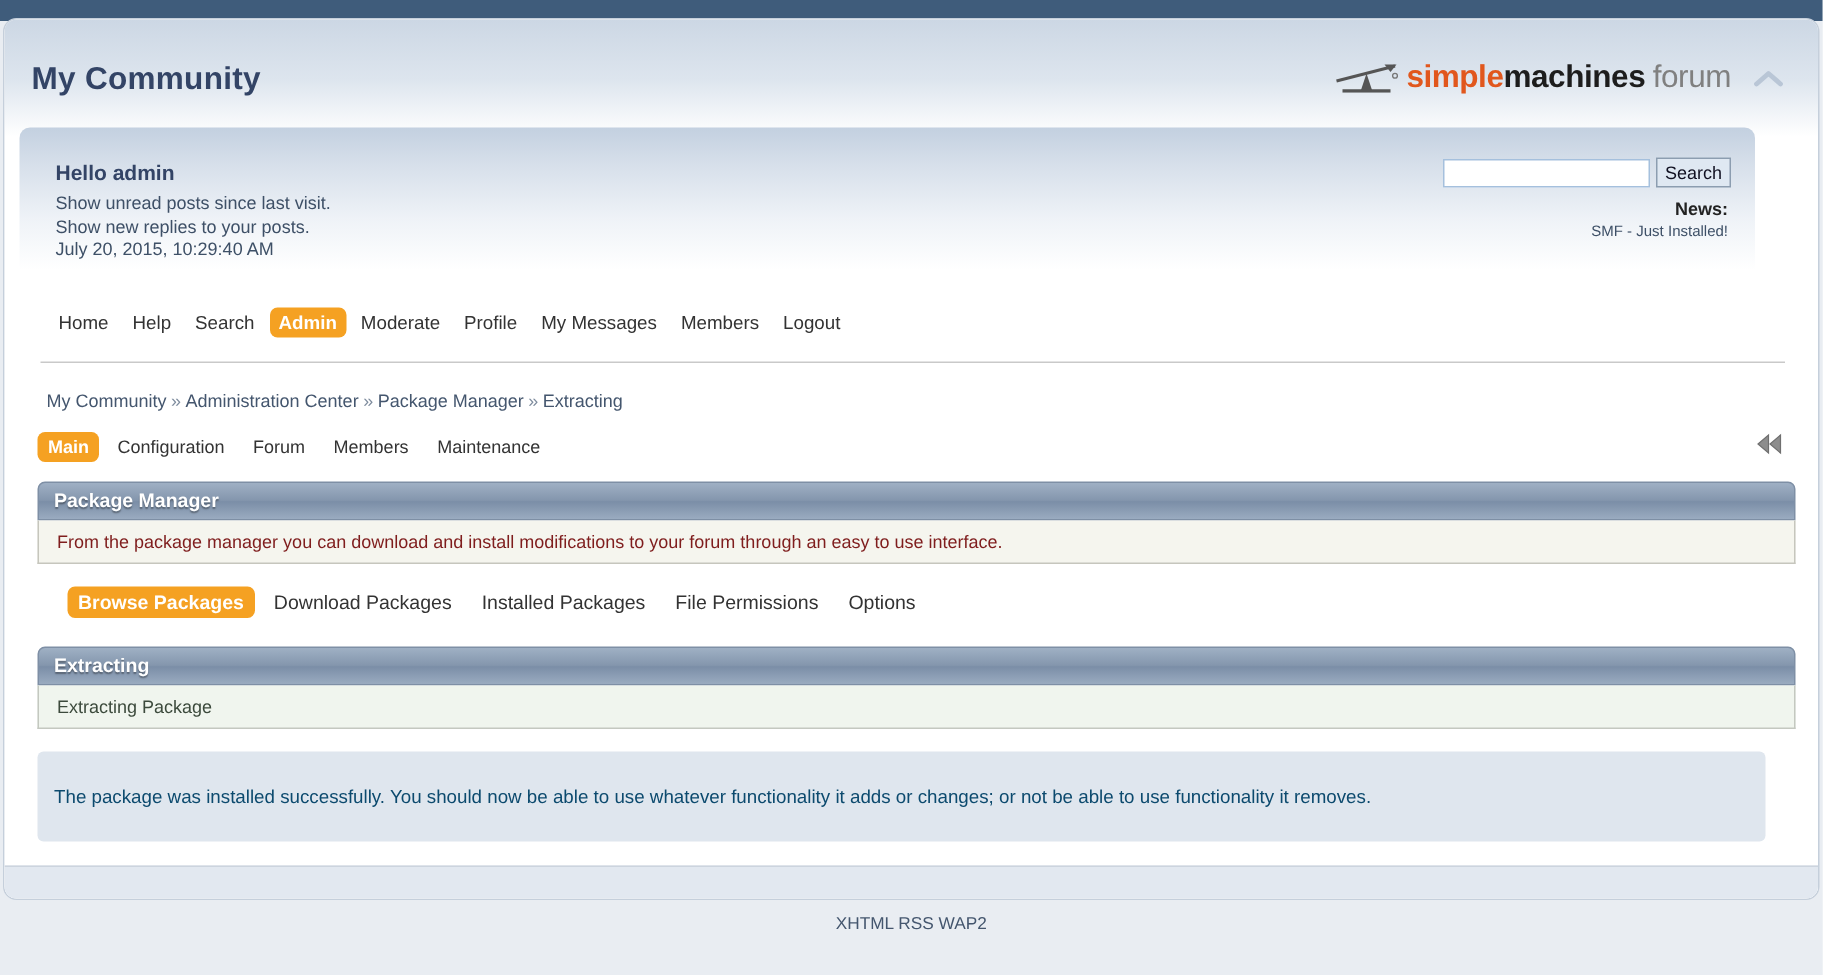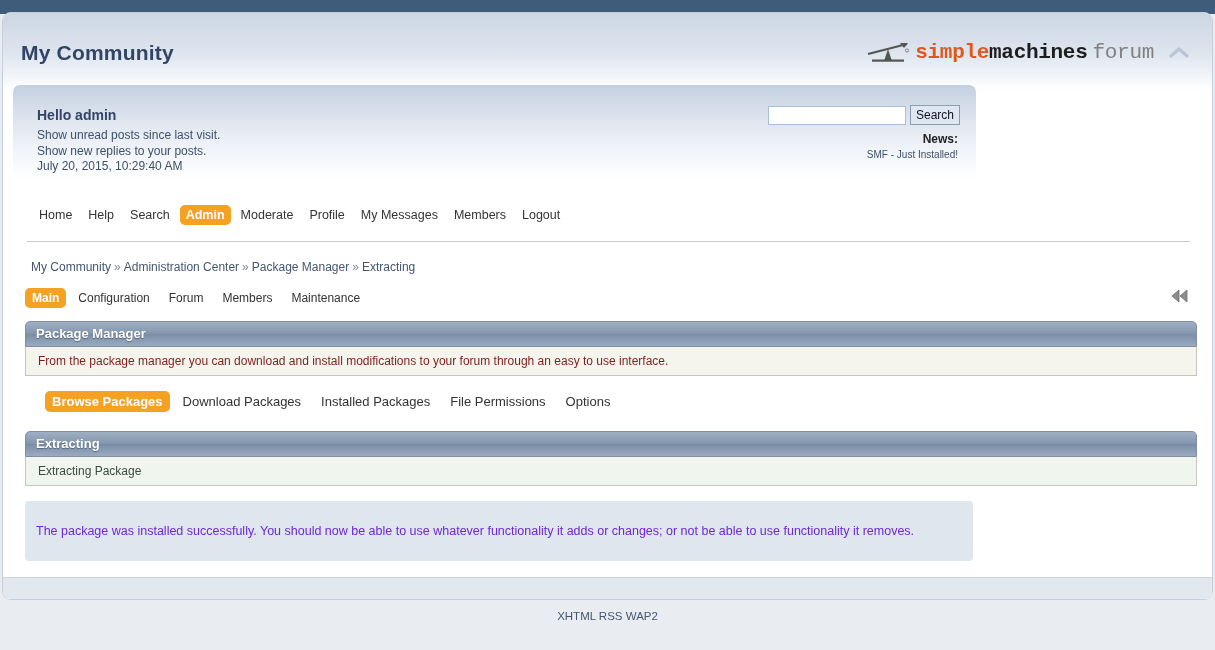--- a/index.html
+++ b/index.html
@@ -43,37 +43,36 @@
   .site-title {
     position: absolute; left: 18px; top: 28px;
     font-size: 21px; font-weight: bold;
     color: #334466;
     letter-spacing: .2px;
   }
   .smf-logo {
     position: absolute; right: 58px; top: 26px;
     display: flex; align-items: center; gap: 6px;
     height: 26px;
-    font-family: Liberation Mono, monospace;
   }
   .smf-mark { display: block; }
   .logo-text { font-size: 21px; letter-spacing: -.3px; }
   .logo-simple { color: #e1571d; font-weight: bold; }
   .logo-machines { color: #1d1d1d; font-weight: bold; }
   .logo-forum { color: #808080; font-weight: normal; margin-left: 5px; }
   .collapse-chevron {
     position: absolute; right: 22px; top: 32px;
     width: 22px; height: 14px;
     cursor: pointer;
   }
 
   
   .userbox {
     position: absolute; top: 72px; left: 10px;
-    width: 963px; height: 98px;
+    width: 1157px; height: 98px;
     border-radius: 7px 7px 0 0;
     background: linear-gradient(to bottom, #c3d0e0 0px, #d6dfea 24px, #eef2f7 60px, #ffffff 95px);
     text-decoration: underline;
   }
   .hello {
     position: absolute; left: 24px; top: 22px;
     font-size: 14px; font-weight: bold; color: #334466;
   }
   .userlines {
     position: absolute; left: 24px; top: 43px;
@@ -210,24 +209,24 @@
     white-space: nowrap;
   }
   .subtab.active {
     background: #f5a122; color: #fff; font-weight: bold;
     border-radius: 5px;
   }
 
   
   .resultbox {
     position: absolute; top: 488px; left: 22px;
-    width: 948px; height: 60px;
+    width: 1152px; height: 60px;
     background: #dfe6ee;
     border-radius: 4px;
-    color: #6d28d9;
+    color: #0c4a6e;
     font-size: 12.5px;
     text-decoration: underline;
   }
   .resultbox .txt {
     position: absolute; left: 11px; top: 23px;
   }
 
   
   .wrapper-foot {
     position: absolute; left: 0; bottom: 0;

